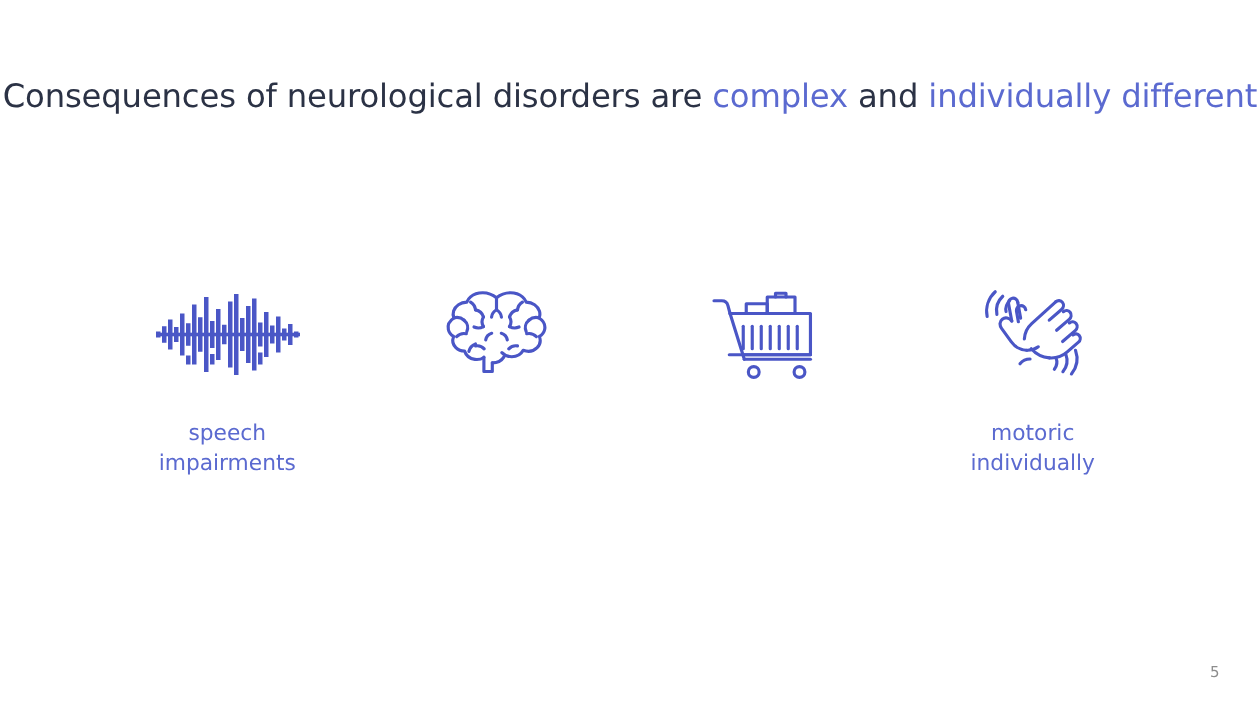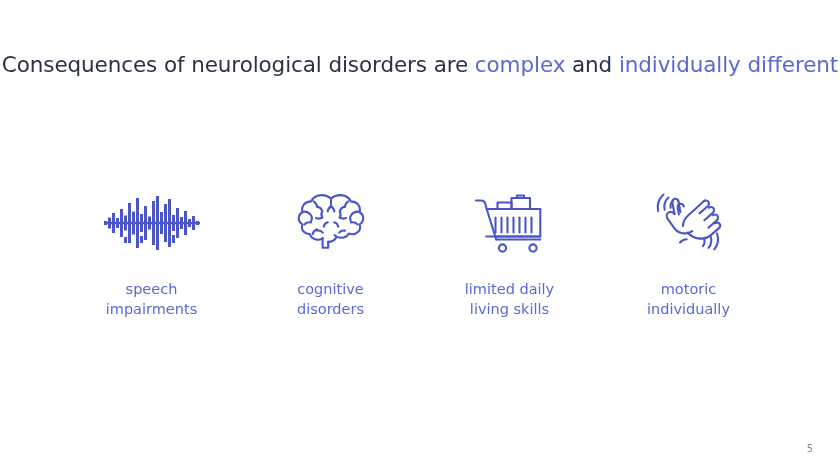--- a/index.html
+++ b/index.html
@@ -161,22 +161,20 @@
             <path d="M59.6 24.5c-2.3 1.9-3 5-1.8 7.6"></path>
             <path d="M46.7 22.3c1.2 2 1.2 4.4 0 6.4"></path>
             <path d="M46.7 28.7c2 1.1 4.3 1.2 6.3 0.3"></path>
             <path d="M52 41.6c-2.2-0.4-4.4 0.4-5.8 2"></path>
             <path d="M41.2 33.2c2.1 0.6 3.6 2.3 4 4.4"></path>
             <path d="M38 17.5c-1.9 1.1-3.1 2.9-3.3 4.9"></path>
             <path d="M38 17.5c1.9 1.1 3.1 2.9 3.3 4.9"></path>
           </g>
         </svg>
       </div>
-      <div class="item-label">cognitive
-disorders</div>
     </div>
 
     <div class="item">
       <div class="icon-wrap">
         <svg width="80" height="66" viewBox="0 0 80 66" aria-hidden="true">
           <g fill="none" stroke="#4a56c6" stroke-width="2.1" stroke-linecap="round" stroke-linejoin="round">
 
             <path d="M6 10.5h5.2c1.9 0 3.6 1.3 4.1 3.2l1.4 5.3"></path>
 
             <path d="M16.7 19h53.6v27.5H25.5"></path>
@@ -194,22 +192,20 @@
 
             <path d="M27.5 19v-6.5h14V19"></path>
             <path d="M41.5 19v-11h18.5V19"></path>
             <path d="M47 8v-2.5h7V8"></path>
 
             <circle cx="32.5" cy="58" r="3.6"></circle>
             <circle cx="63" cy="58" r="3.6"></circle>
           </g>
         </svg>
       </div>
-      <div class="item-label">limited daily
-living skills</div>
     </div>
 
     <div class="item">
       <div class="icon-wrap">
         <svg width="80" height="70" viewBox="0 0 80 70" aria-hidden="true">
           <g fill="none" stroke="#4a56c6" stroke-width="2.1" stroke-linecap="round" stroke-linejoin="round">
 
             <path d="M14.5 6.5c-4.6 4.2-6.6 10.5-5.4 16.5"></path>
             <path d="M19.5 9.5c-3.3 3.1-4.8 7.7-3.9 12.1"></path>
             <path d="M24 12.5c-1.9 1.9-2.8 4.6-2.3 7.2"></path>

